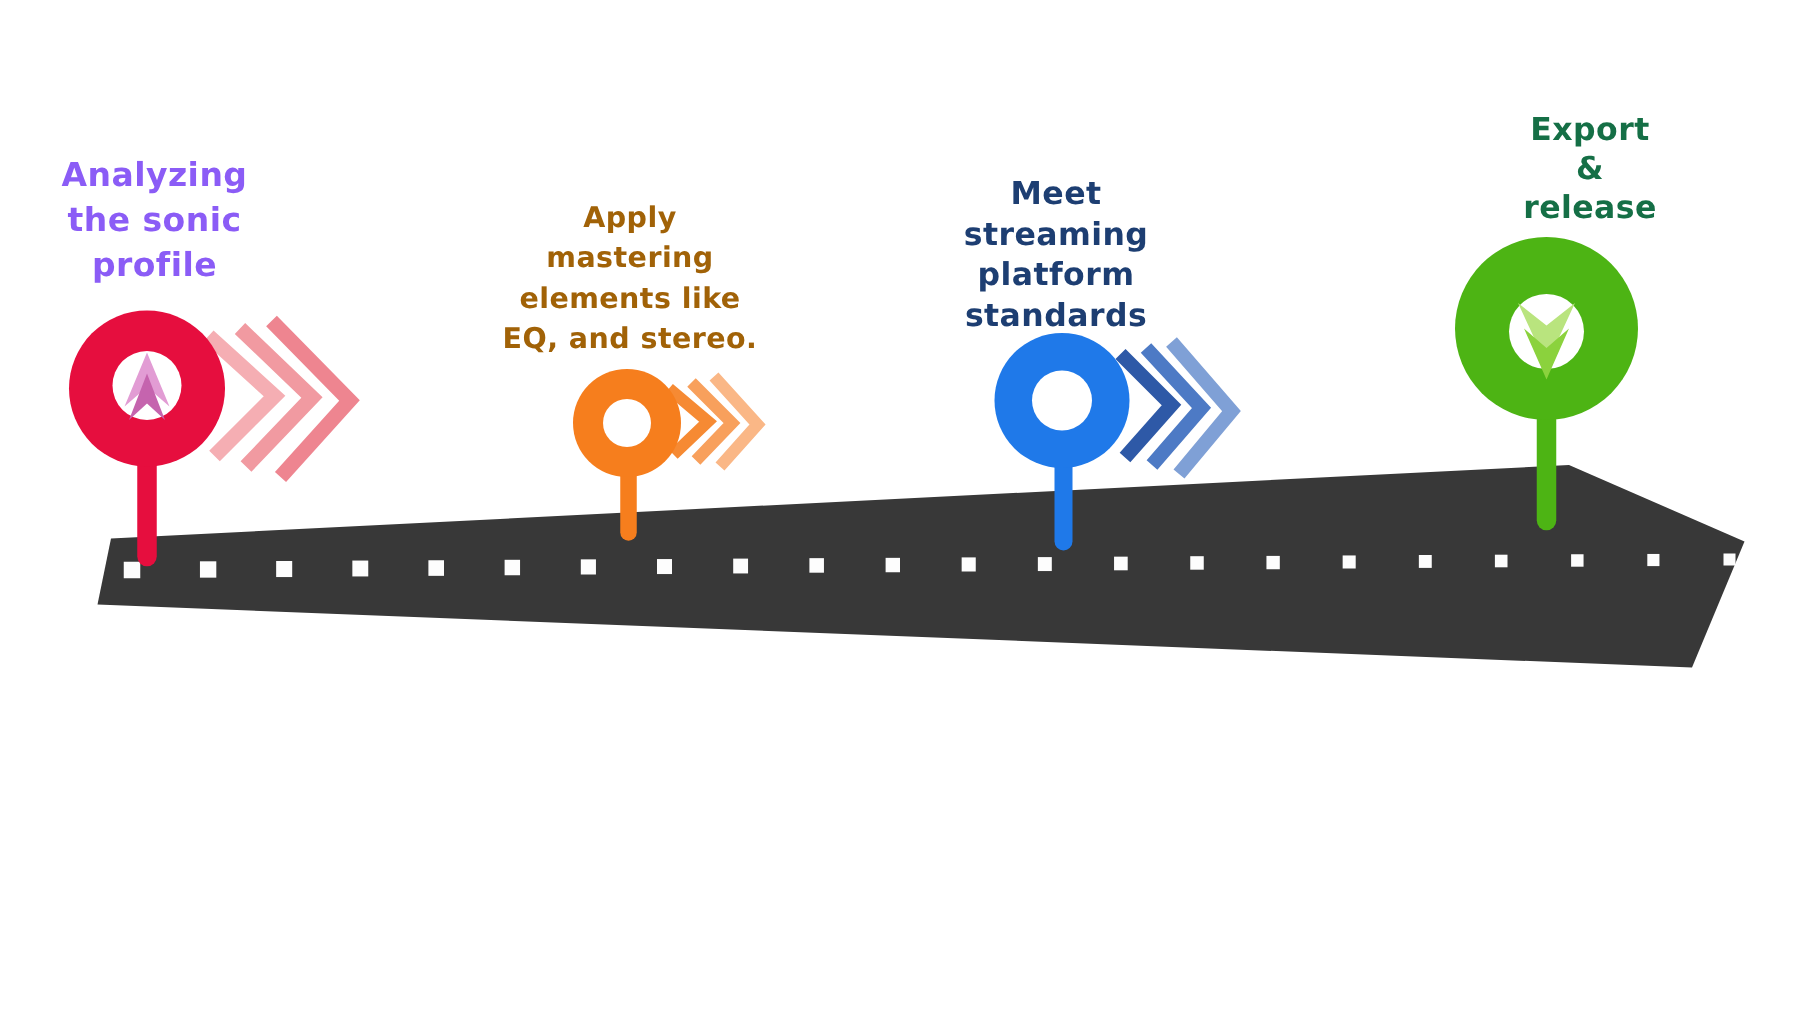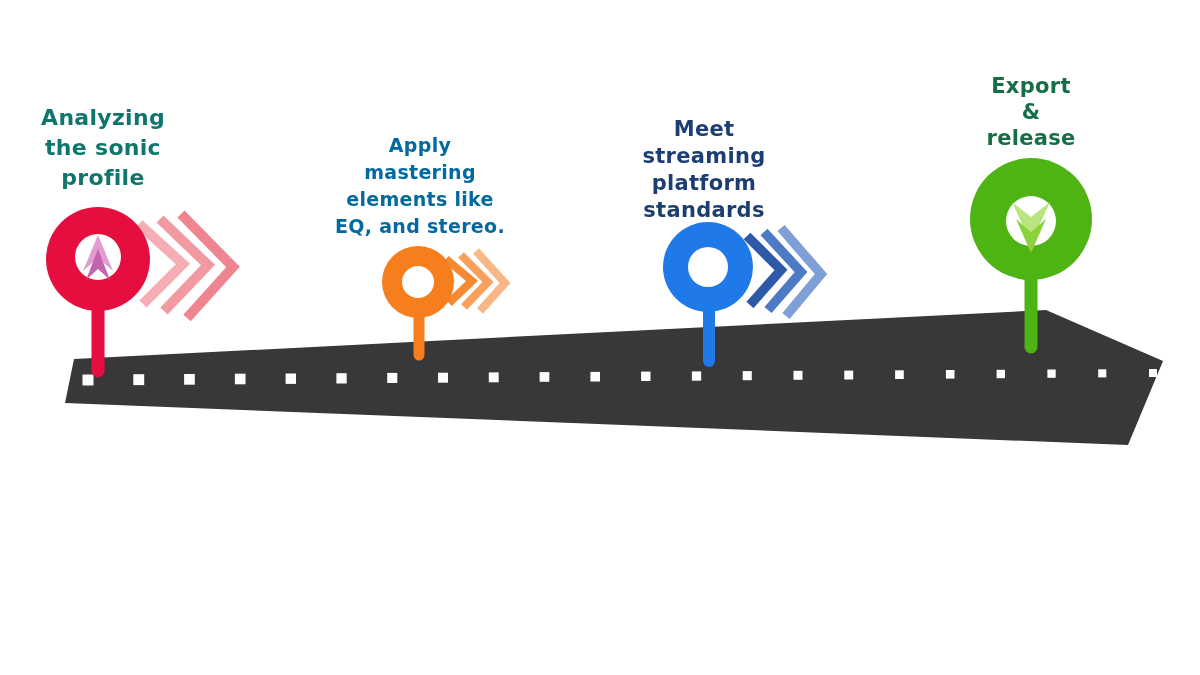--- a/index.html
+++ b/index.html
@@ -6,21 +6,21 @@
   body{font-family:"DejaVu Sans","Liberation Sans",sans-serif;}
   .canvas{position:relative;width:1200px;height:675px;background:#ffffff;overflow:hidden;}
   .canvas svg{position:absolute;left:0;top:0;}
   .stage-label{
     position:absolute;transform:translateX(-50%);
     text-align:center;font-weight:800;white-space:pre-line;letter-spacing:.3px;
   }
   .s1{left:103px;top:103px;font-size:22px;line-height:30px;}
   .s2{left:420px;top:132px;font-size:19px;line-height:27px;}
   .s3{left:704px;top:116px;font-size:21px;line-height:27px;}
-  .s4{left:1031px;top:73px;font-size:21px;line-height:26px;}
+  .s4{left:1060px;top:73px;font-size:21px;line-height:26px;}
   .chev{fill:none;stroke-linejoin:miter;stroke-linecap:butt;}
 </style>
 </head>
 <body>
 
 <div class="canvas">
 
   <svg width="1200" height="675" viewBox="0 0 1200 675">
 
     <polygon points="65,403 74,359 1046,310 1163,361 1128,445" fill="#383838"></polygon>
@@ -81,24 +81,24 @@
 
     <g>
       <line x1="1031" y1="280" x2="1031" y2="347" stroke-width="13" stroke-linecap="round" stroke="#4db414"></line>
       <circle cx="1031" cy="219" r="61" fill="#4db414"></circle>
       <circle cx="1031" cy="221" r="25" fill="#ffffff"></circle>
       <path d="M1012,202 L1031,243 L1050,202 L1031,217 Z" fill="#b9e47e"></path>
       <path d="M1016,219 L1031,253 L1046,219 L1031,232 Z" fill="#8bd23d"></path>
     </g>
   </svg>
 
-  <div class="stage-label s1" style="color: #0f766e;">Analyzing
+  <div class="stage-label s1" style="color: #8b5cf6;">Analyzing
 the sonic
 profile</div>
-  <div class="stage-label s2" style="color: #0369a1;">Apply
+  <div class="stage-label s2" style="color: #a16207;">Apply
 mastering
 elements like
 EQ, and stereo.</div>
   <div class="stage-label s3" style="color: rgb(29, 62, 114);">Meet
 streaming
 platform
 standards</div>
   <div class="stage-label s4" style="color: rgb(21, 111, 70);">Export
 &amp;
 release</div>

